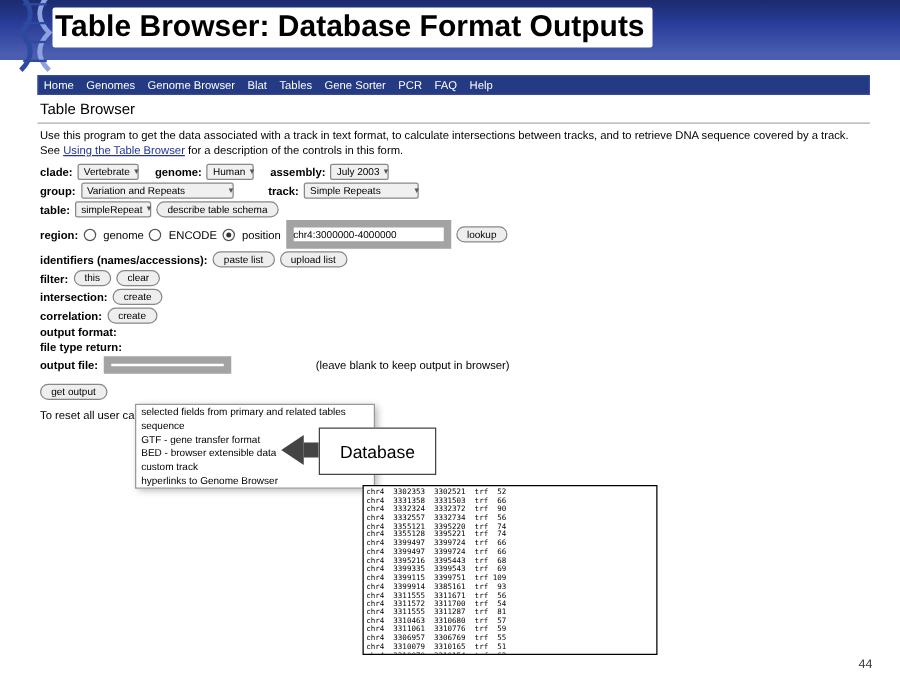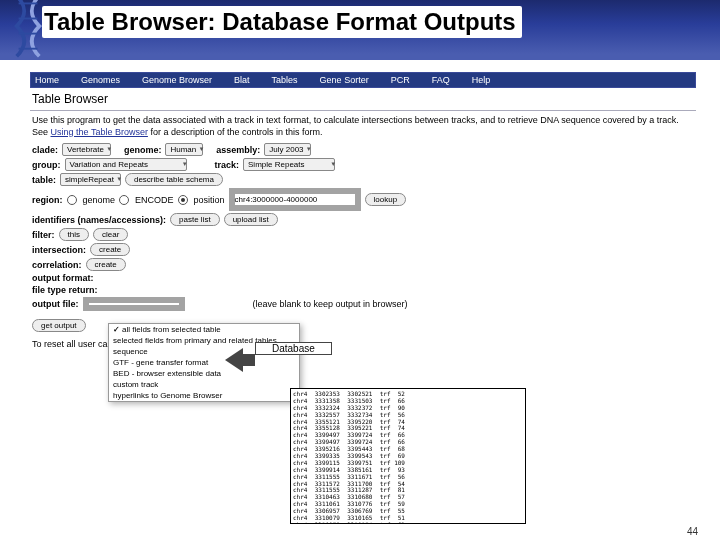--- a/index.html
+++ b/index.html
@@ -1,38 +1,38 @@
 <!DOCTYPE html>
 <html><head>
 <meta charset="utf-8">
 <style>
   html,body{margin:0;padding:0;width:720px;height:540px;background:#fff;font-family:Arial,Helvetica,sans-serif;overflow:hidden}
-  .topband{position:relative;height:60px;background:linear-gradient(#1c2a6e,#293d99 40%,#4a5db0 90%)}
+  .topband{position:relative;height:48px;background:linear-gradient(#1c2a6e,#293d99 40%,#4a5db0 90%)}
   .helix{position:absolute;left:8px;top:-6px;width:40px;height:66px}
   .slide-title{position:absolute;left:42px;top:6px;font-size:24px;font-weight:bold;color:#000;background:#fff;padding:2px 6px 2px 2px;border-radius:2px}
   .page{margin:12px 24px 0 30px;font-size:9px;color:#000}
-  .navbar{background:#243a82;color:#fff;padding:2px 4px;display:flex;gap:22px;border:1px solid #3a4a99;font-size:9px}
+  .navbar{background:#243a82;color:#fff;padding:2px 4px;display:flex;gap:10px;border:1px solid #3a4a99;font-size:9px}
   .navbar span{cursor:pointer}
   .section-title{font-weight:normal;font-size:12px;padding:4px 2px;border-bottom:1px solid #aab}
   .desc{padding:4px 2px;line-height:1.3}
   .desc a{color:#223399;}
   .row{display:flex;align-items:center;gap:4px;padding:1px 2px;flex-wrap:wrap}
   .lbl{font-weight:bold}
   .sel{display:inline-block;border:1px solid #888;background:#f0f0f0;padding:1px 6px 1px 4px;font-size:8px;border-radius:2px;position:relative}
   .sel:after{content:"▾";position:absolute;right:-1px;top:1px;font-size:7px;color:#555}
   .btn{display:inline-block;border:1px solid #888;border-radius:8px;background:#eee;padding:1px 8px;font-size:8px;cursor:pointer}
   .txtbox{display:inline-block;border:6px solid #a3a3a3;background:#fff;padding:1px 0;font-size:8px;min-width:120px}
   .radio{display:inline-block;width:8px;height:8px;border:1px solid #555;border-radius:50%;margin-right:2px;vertical-align:middle}
   .radio.on:after{content:"";display:block;width:4px;height:4px;margin:2px;border-radius:50%;background:#333}
   .dropdown{position:absolute;left:108px;top:323px;width:190px;background:#fff;border:1px solid #999;box-shadow:2px 2px 6px rgba(0,0,0,.3);font-size:8px}
   .dropdown div{padding:1px 4px}
   .dropdown .chk:before{content:"✓ ";font-weight:bold}
   .callout-arrow{position:absolute;left:225px;top:348px;width:0;height:0;border-top:12px solid transparent;border-bottom:12px solid transparent;border-right:18px solid #444}
   .callout-tail{position:absolute;left:243px;top:354px;width:12px;height:12px;background:#444}
-  .callout{position:absolute;left:255px;top:342px;background:#fff;border:1px solid #444;padding:0 16px;font-size:10px;font-weight:normal}
+  .callout{position:absolute;left:255px;top:342px;background:#fff;border:1px solid #444;padding:10px 16px;font-size:14px;font-weight:normal}
   .databox{position:absolute;left:290px;top:388px;width:230px;height:130px;border:1px solid #000;background:#fff;font-family:monospace;font-size:6px;line-height:1.15;padding:2px;white-space:pre;overflow:hidden}
   .pagenum{position:absolute;right:22px;bottom:3px;font-size:10px;color:#333}
   .reset{padding:6px 2px}
 </style>
 </head>
 <body>
 
 <div class="topband">
   <svg class="helix" viewBox="0 0 40 70">
     <path d="M8 2 Q24 18 8 34 Q24 50 8 66" stroke="#2d4aa0" stroke-width="4" fill="none"></path>
@@ -129,21 +129,20 @@
   <div class="row" style="margin-top:6px">
     <span class="btn">get output</span>
   </div>
   <div class="reset">
     <span>To reset all user cart settings (including custom tracks), </span>
     <a href="#">click here.</a>
   </div>
 </div>
 
 <div class="dropdown">
-  <div class="chk">all fields from selected table</div>
   <div>selected fields from primary and related tables</div>
   <div>sequence</div>
   <div>GTF - gene transfer format</div>
   <div>BED - browser extensible data</div>
   <div>custom track</div>
   <div>hyperlinks to Genome Browser</div>
 </div>
 
 <div class="callout-arrow"></div>
 <div class="callout-tail"></div>

